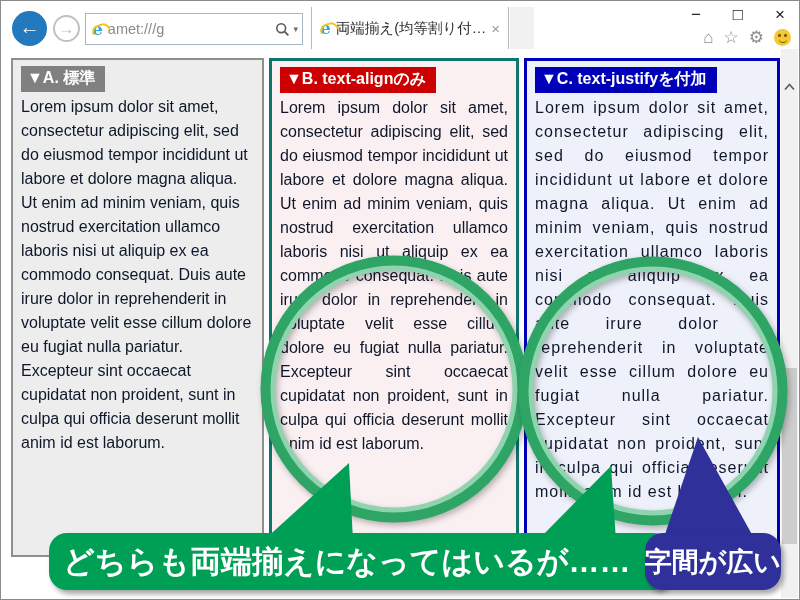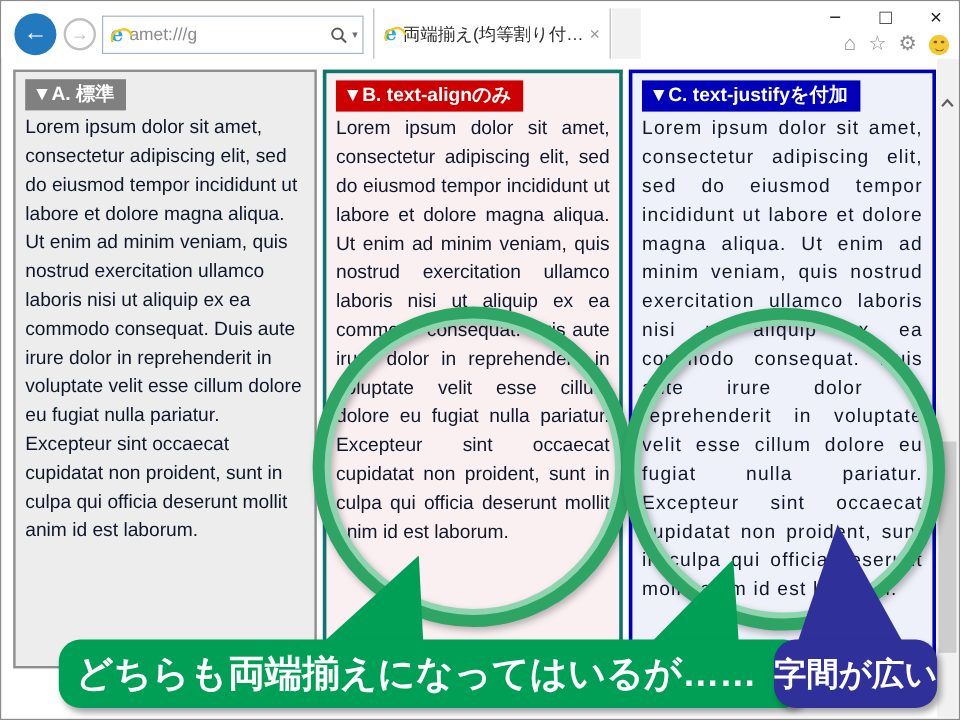--- a/index.html
+++ b/index.html
@@ -66,21 +66,21 @@
   .sb-up { position:absolute; top:28px; left:0; width:17px; height:17px; color:#5f5f5f; text-align:center; }
   .sb-thumb { position:absolute; top:319px; left:1px; width:15px; height:176px; background:#cdcdcd; cursor:pointer; }
 
   
   .overlay-svg { position:absolute; left:0; top:0; width:800px; height:600px; z-index:30; pointer-events:none; }
   .banner {
     position:absolute; top:532px; height:57px; border-radius:18px; color:#fff; font-weight:bold;
     display:flex; align-items:center; box-shadow:3px 4px 5px rgba(0,0,0,0.35); z-index:40; white-space:nowrap;
   }
   .banner-green { left:8px; width:622px; background:#009f56; font-size:31px; padding-left:14px;margin-left:40px; }
-  .banner-blue { left:644px; width:136px; background:#30309a; font-size:27px; justify-content:flex-start; }
+  .banner-blue { left:644px; width:136px; background:#30309a; font-size:27px; justify-content:flex-end; }
 </style>
 </head>
 <body>
 
 <div class="window">
 
   <div class="chrome">
     <div class="back-btn">←</div>
     <div class="fwd-btn">→</div>
 

